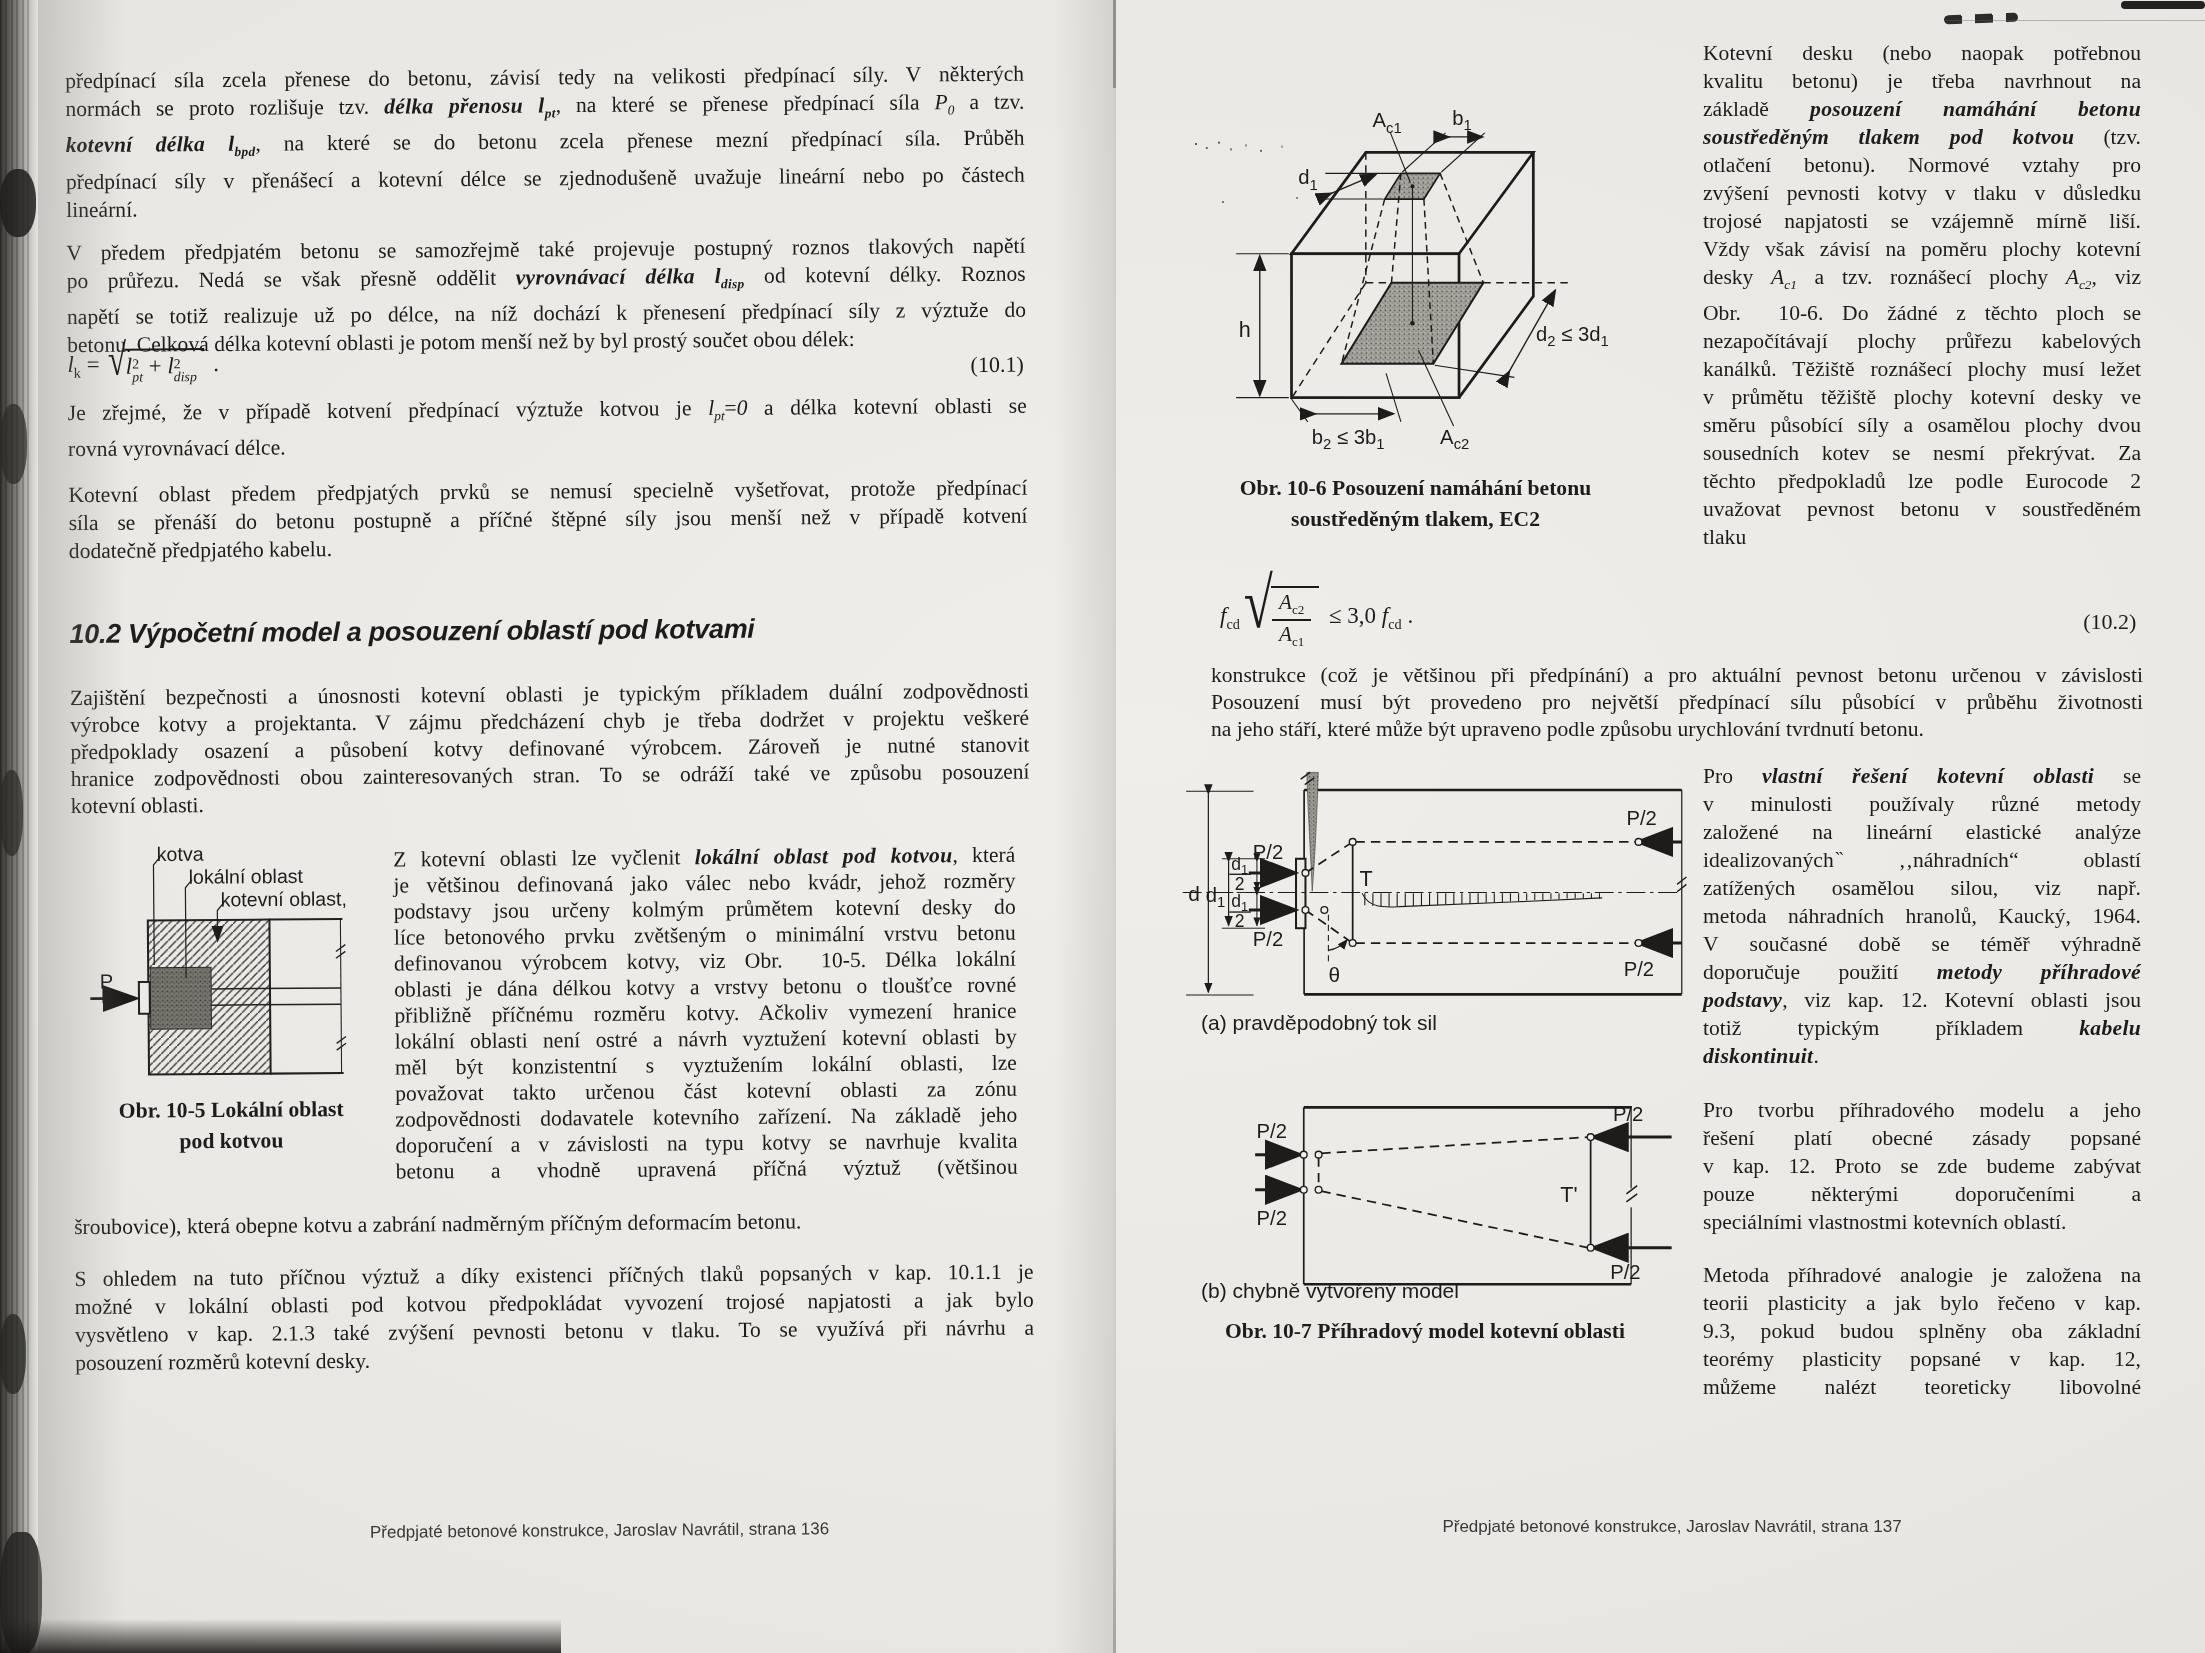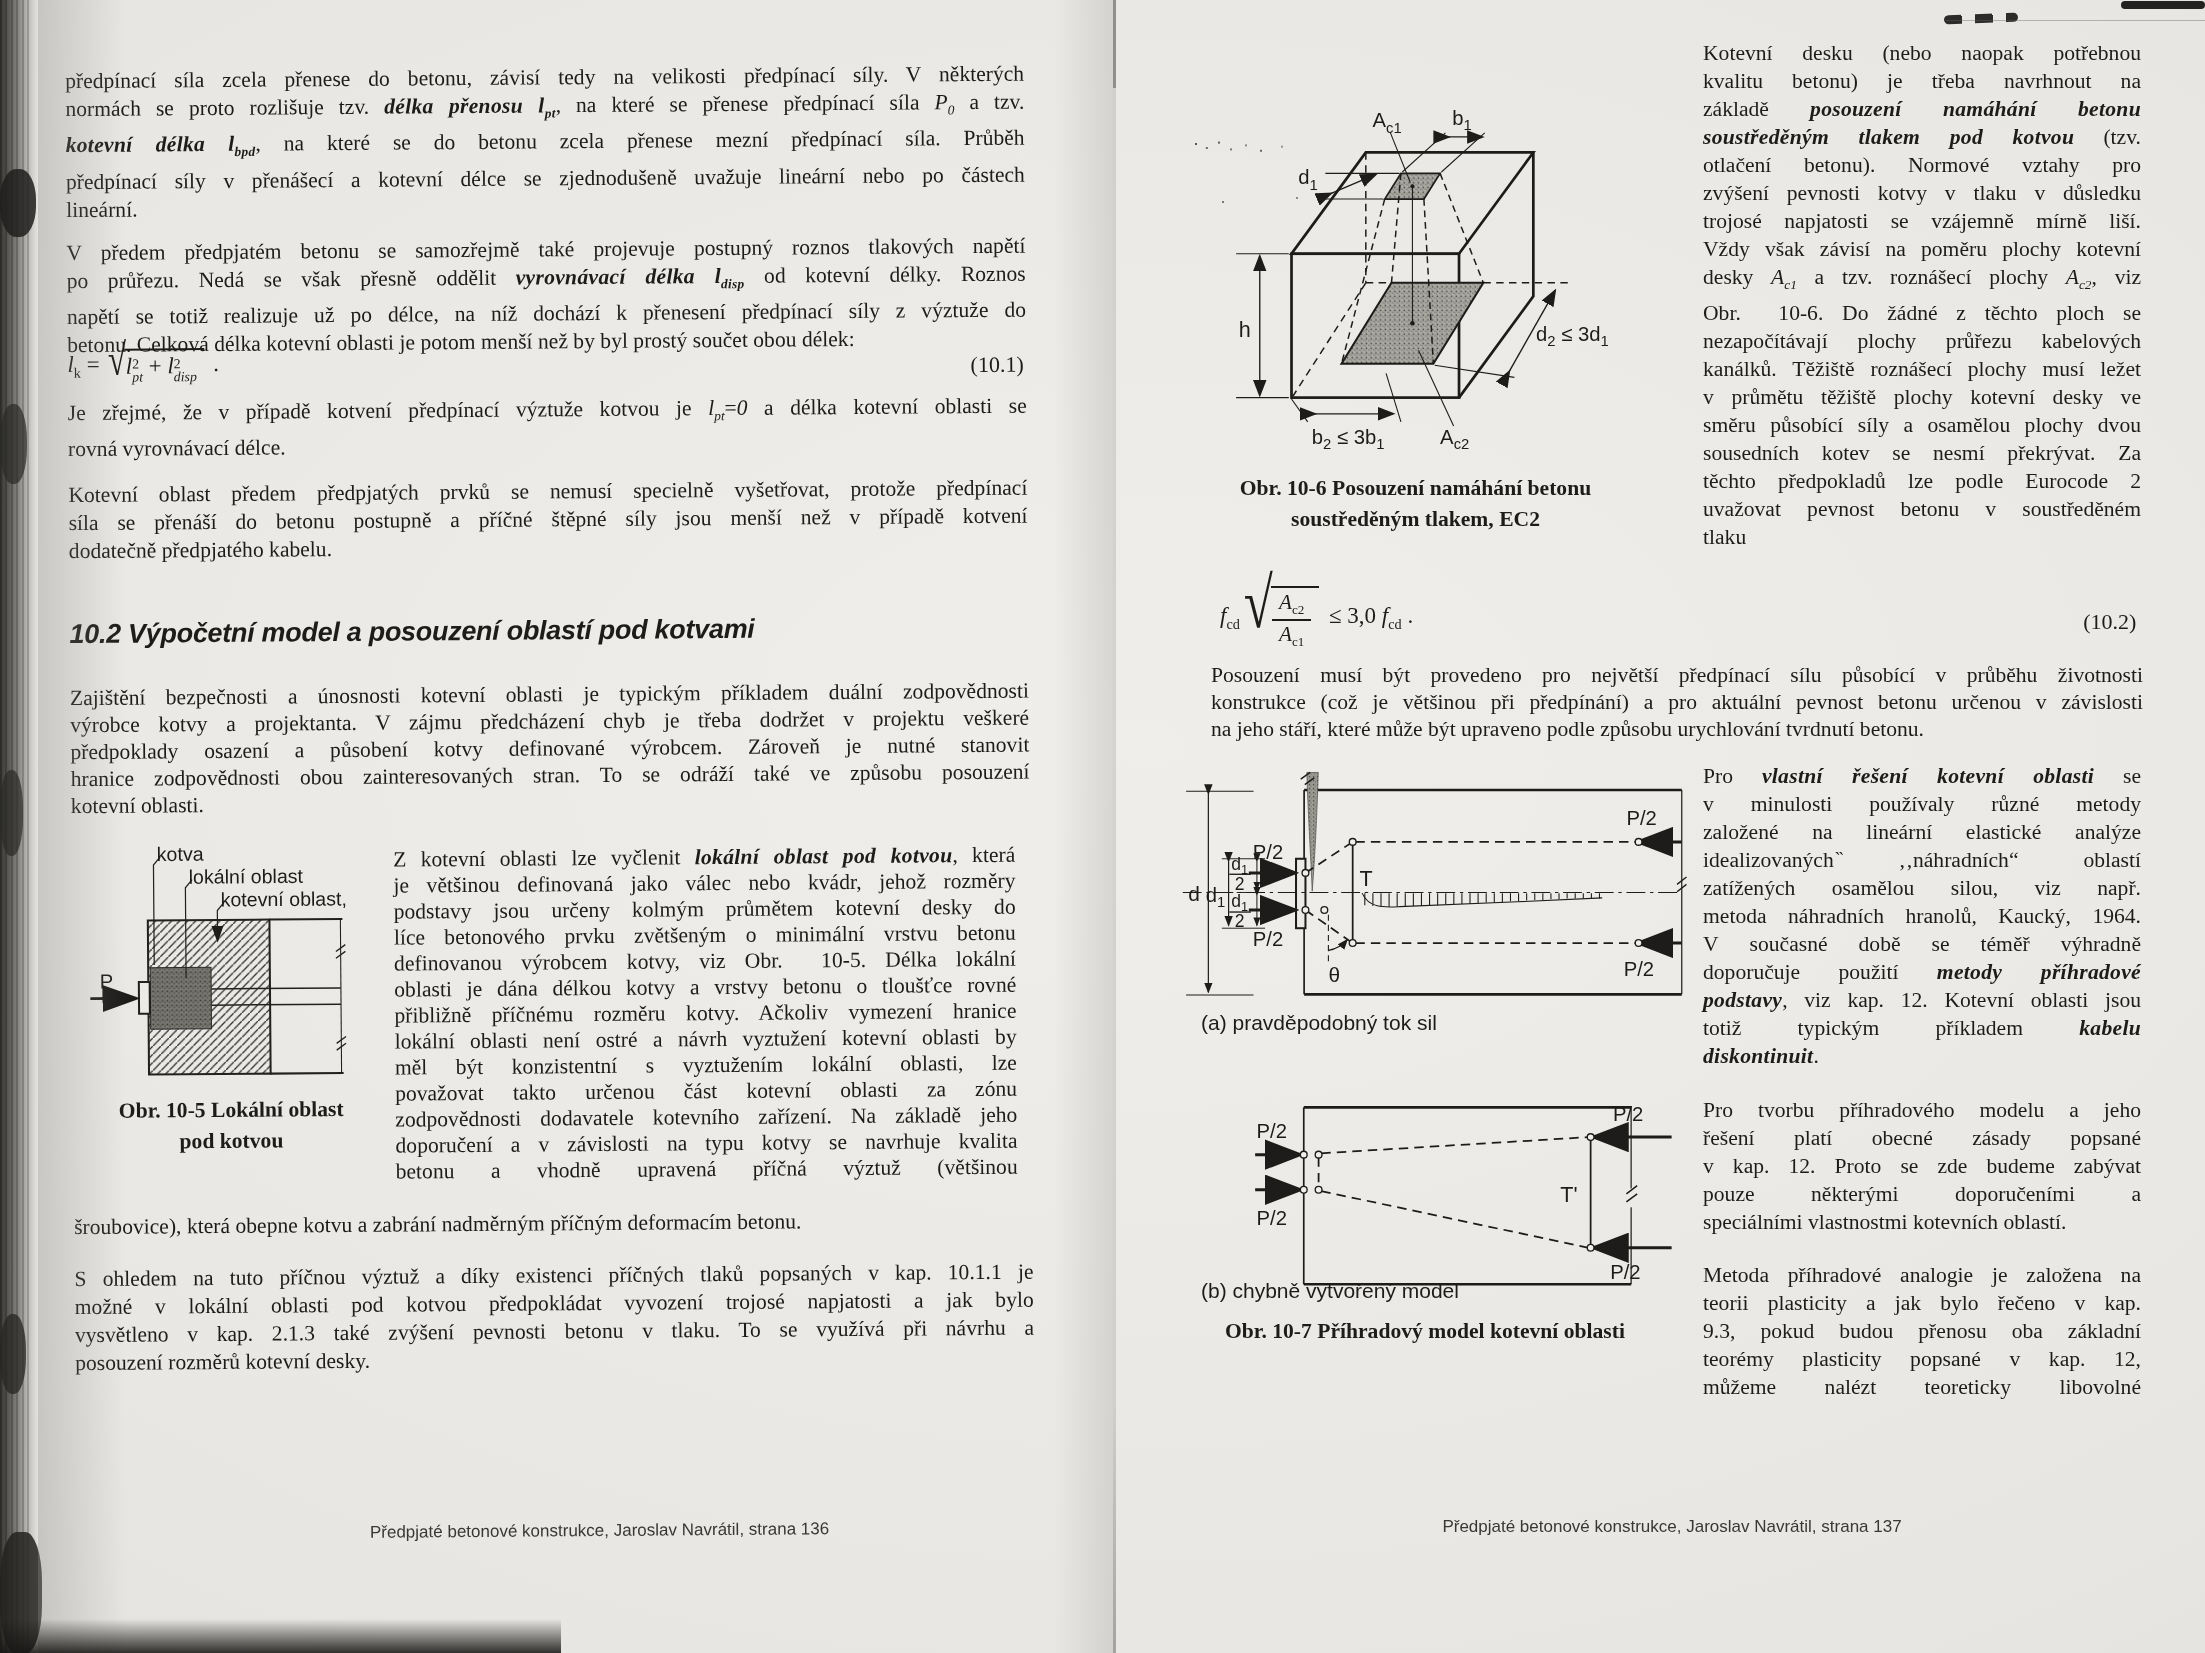--- a/index.html
+++ b/index.html
@@ -261,22 +261,22 @@
 
     <div class="formula" style="left:1220px;top:586px;width:919px;height:74px">
       <span><i>f</i><sub>cd</sub><span class="sqrt2">
             <span class="rsign2">√</span>
             <span class="rbar"><span class="frac"><span class="fn"><i>A</i><sub>c2</sub></span><span class="fd"><i>A</i><sub>c1</sub></span></span></span>
           </span> ≤ 3,0 <i>f</i><sub>cd</sub> .</span>
       <span class="fnum" style="top:23px">(10.2)</span>
     </div>
 
     <div class="tb lh40" style="left:1211px;top:662px;width:932px">
+        <div class="tline">konstrukce (což je většinou při předpínání) a pro aktuální pevnost betonu určenou v závislosti</div>
         <div class="tline">Posouzení musí být provedeno pro největší předpínací sílu působící v&nbsp;průběhu životnosti</div>
-        <div class="tline">konstrukce (což je většinou při předpínání) a pro aktuální pevnost betonu určenou v závislosti</div>
         <div class="tline last">na jeho stáří, které může být upraveno podle způsobu urychlování tvrdnutí betonu.</div>
       </div>
 
     <svg style="left:1162px;top:763px" width="527" height="263" viewBox="0 0 780 390">
       <defs>
         <pattern id="sp7" width="6" height="6" patternUnits="userSpaceOnUse">
           <rect width="6" height="6" fill="#9b9a93"></rect>
           <circle cx="2" cy="2" r="1" fill="#474640"></circle>
           <circle cx="4.5" cy="4.5" r=".8" fill="#5a5952"></circle>
         </pattern>
@@ -424,21 +424,21 @@
     <div class="tb lh41" style="left:1703px;top:1096px;width:438px">
         <div class="tline">Pro tvorbu příhradového modelu a jeho</div>
         <div class="tline">řešení platí obecné zásady popsané</div>
         <div class="tline">v&nbsp;kap. 12. Proto se zde budeme zabývat</div>
         <div class="tline">pouze některými doporučeními a</div>
         <div class="tline last">speciálními vlastnostmi kotevních oblastí.</div>
       </div>
     <div class="tb lh41" style="left:1703px;top:1261px;width:438px">
         <div class="tline">Metoda příhradové analogie je založena na</div>
         <div class="tline">teorii plasticity a jak bylo řečeno v kap.</div>
-        <div class="tline">9.3, pokud budou přenosu oba základní</div>
+        <div class="tline">9.3, pokud budou splněny oba základní</div>
         <div class="tline">teorémy plasticity popsané v&nbsp;kap. 12,</div>
         <div class="tline">můžeme nalézt teoreticky libovolné</div>
       </div>
 
     <div class="footer" style="left:1209px;top:1517px;width:926px">Předpjaté betonové konstrukce, Jaroslav Navrátil, strana 137</div>
   </div>
 
   <div class="art" style="left:0;top:0;width:39px;height:1654px;
     background:linear-gradient(90deg,#343330 0%,#55534f 20%,#8b8985 48%,#c2c0bc 72%,rgba(232,231,227,0) 100%)"></div>
   <div class="art" style="left:0;top:0;width:31px;height:1654px;opacity:.5;

